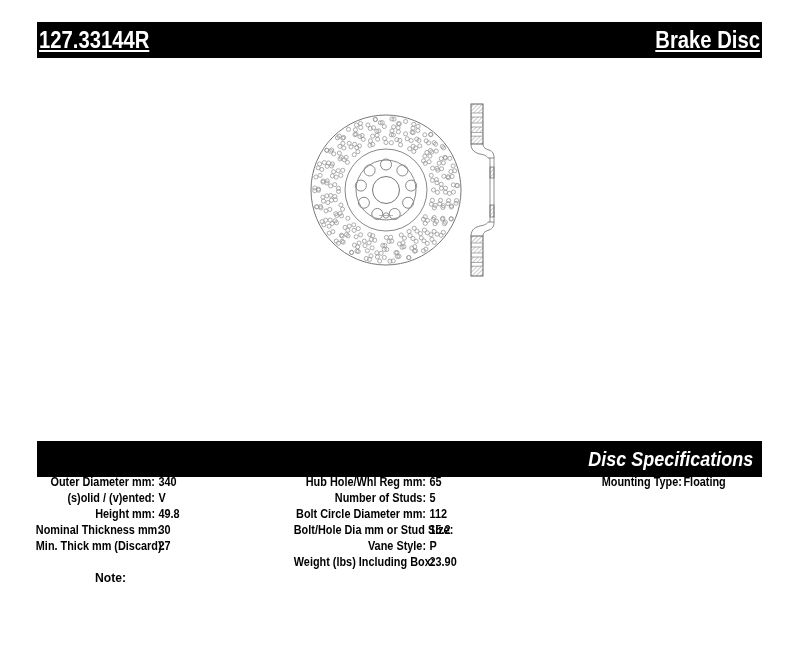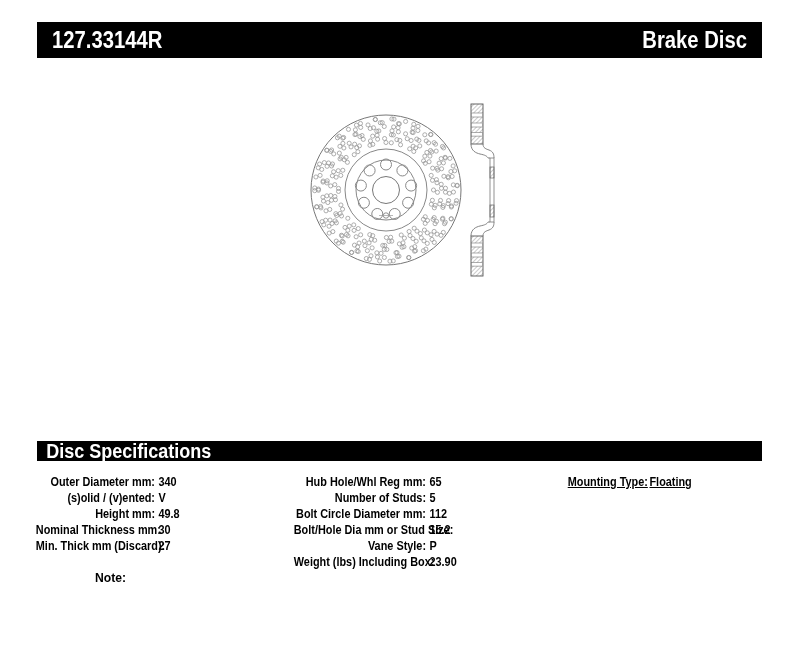--- a/index.html
+++ b/index.html
@@ -4,41 +4,41 @@
 <style>
   html,body{margin:0;padding:0;background:#fff;}
   body{
     width:800px;height:655px;position:relative;overflow:hidden;
     font-family:"Liberation Sans",sans-serif;color:#000;
   }
   .bar{
     position:absolute;left:37px;width:725px;background:#000;color:#fff;
     display:flex;align-items:center;box-sizing:border-box;
   }
-  #header-bar{top:22px;height:36px;justify-content:space-between;padding:0 15px;}
+  #header-bar{top:22px;height:36px;justify-content:space-between;padding:0 2px;text-decoration:underline;}
   #header-bar .hdr-txt{font-weight:bold;font-size:23px;white-space:nowrap;}
   #part-number{transform:scaleX(0.88);transform-origin:left center;}
   #product-title{transform:scaleX(0.88);transform-origin:right center;}
-  #spec-bar{top:441px;height:20px;justify-content:flex-start;}
+  #spec-bar{top:441px;height:36px;justify-content:flex-end;font-style:italic;}
   #spec-title{font-weight:bold;font-size:20px;transform:scaleX(0.9);transform-origin:center center;white-space:nowrap;}
   #drawing-wrap{position:absolute;left:300px;top:95px;width:210px;height:190px;}
   .spec-col{position:absolute;top:474px;}
   .spec-row{
     display:flex;line-height:16px;font-size:12.5px;font-weight:bold;white-space:nowrap;
     transform:scaleX(0.87);
   }
   .spec-row .lbl{text-align:right;}
   .spec-row .val{margin-left:4px;text-align:left;}
   #spec-col-1{left:18px;}
   #spec-col-1 .lbl{width:137px;}
   #spec-col-1 .spec-row{transform-origin:137px 50%;}
   #spec-col-2{left:274px;}
   #spec-col-2 .lbl{width:152px;}
   #spec-col-2 .spec-row{transform-origin:152px 50%;}
-  #spec-col-3{left:556px;text-decoration:underline;}
+  #spec-col-3{left:590px;}
   #spec-col-3 .lbl{width:90px;}
   #spec-col-3 .spec-row{transform-origin:90px 50%;}
   #note-label{
     position:absolute;left:95px;top:570px;font-size:13.5px;font-weight:bold;
     transform:scaleX(0.9);transform-origin:left center;
   }
 </style>
 </head>
 <body>
 

